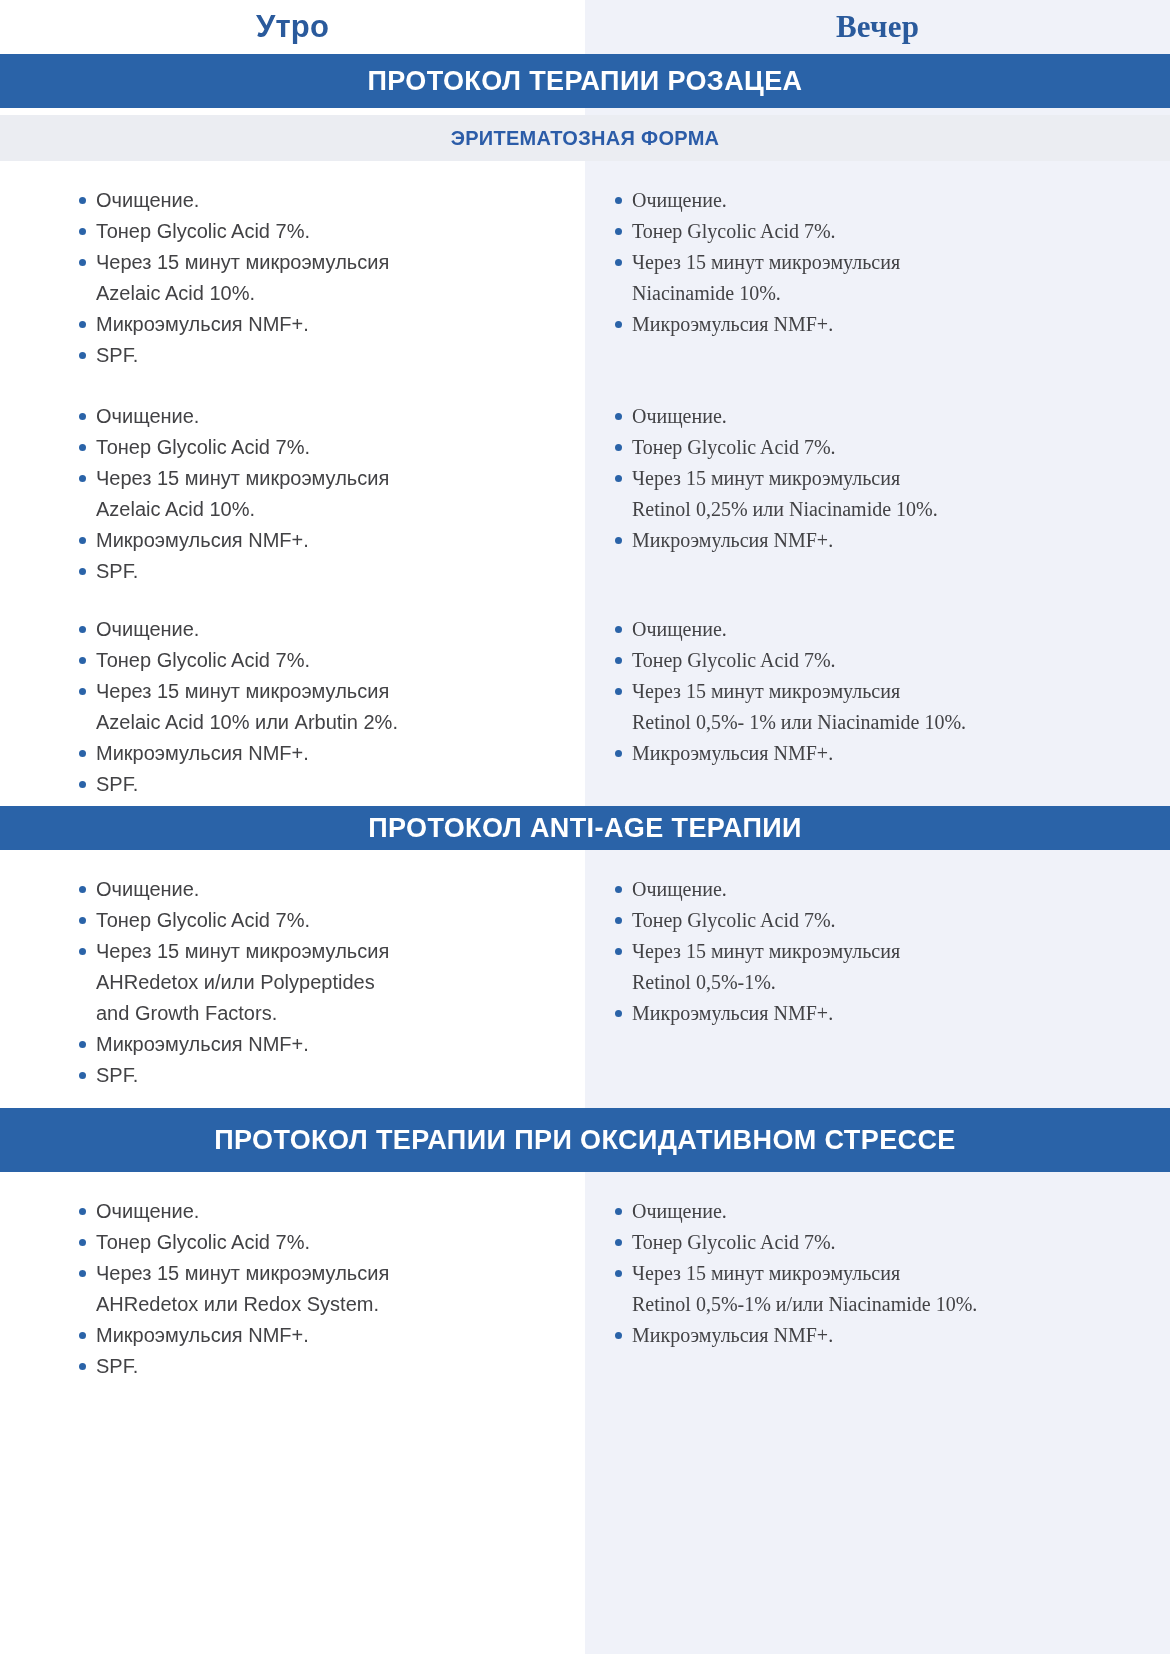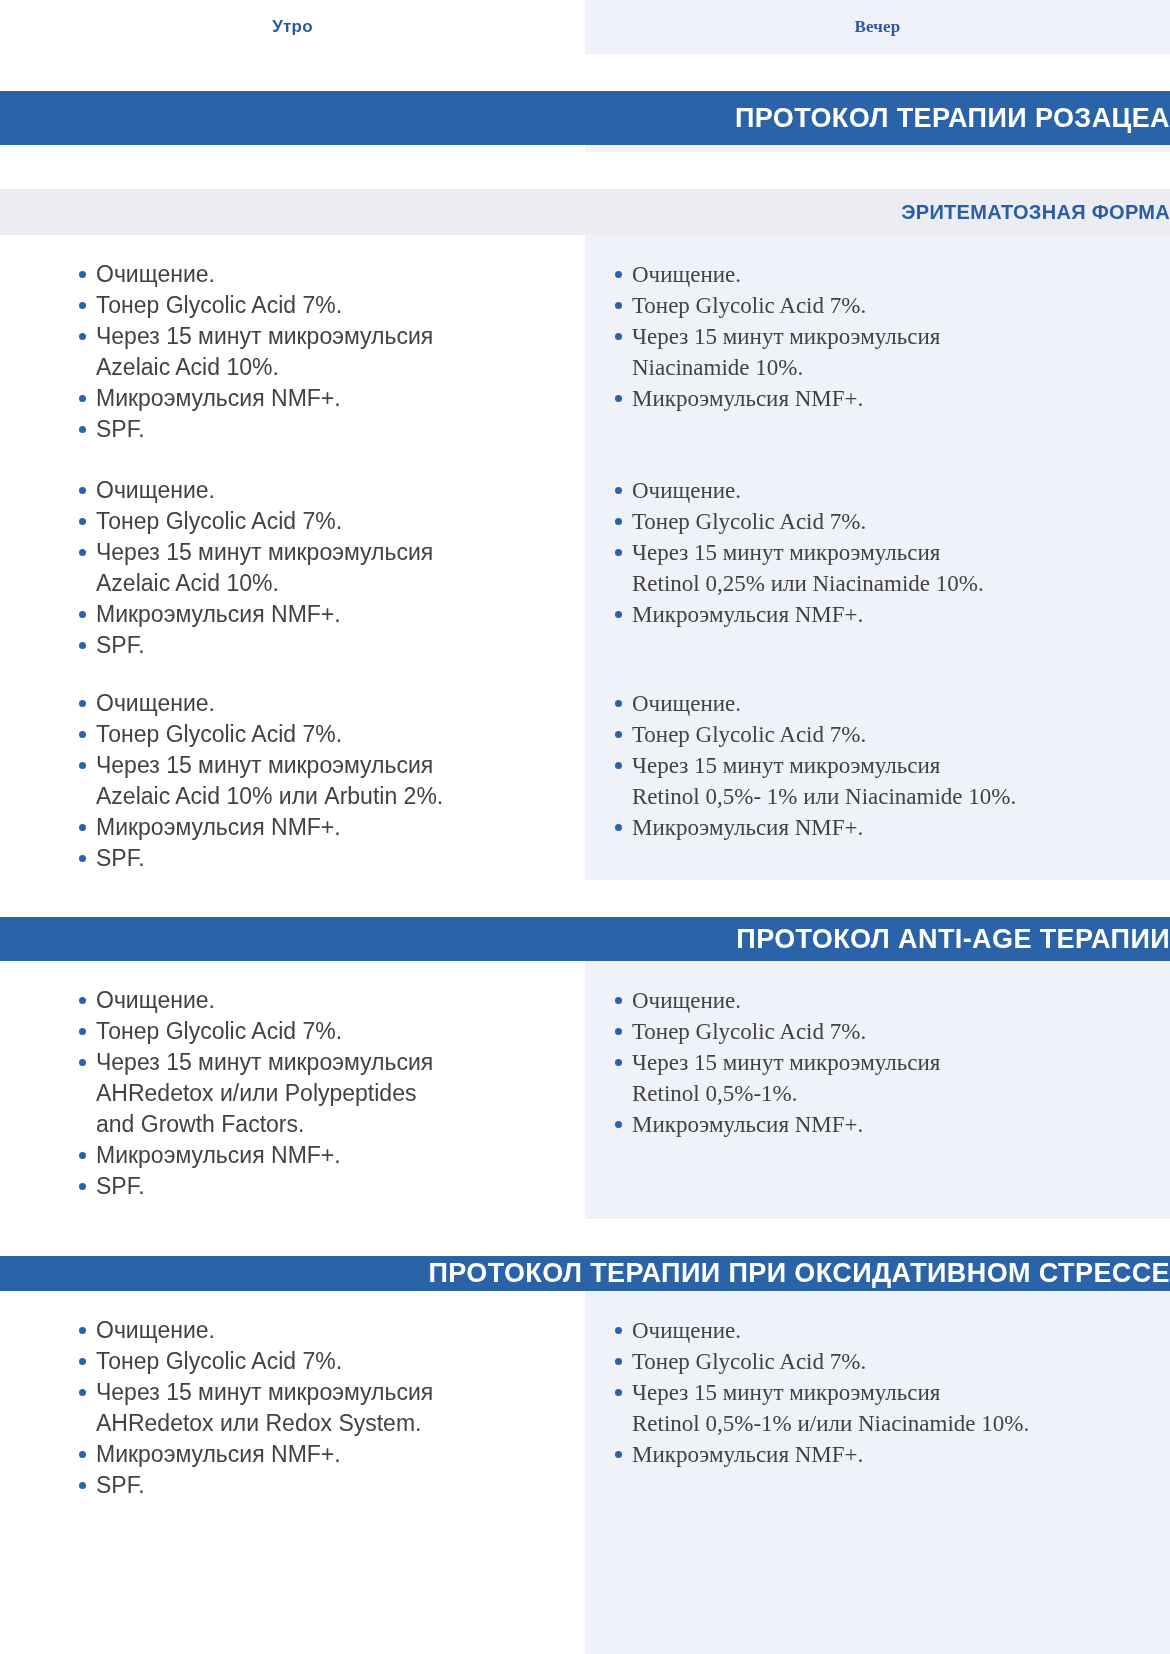--- a/index.html
+++ b/index.html
@@ -20,52 +20,51 @@
     display:flex;flex-direction:column;
     overflow:hidden;
   }
   .cols-row{display:flex;flex:0 0 auto;}
   .cols-row.grow{flex:1 1 auto;}
   .col{flex:1 1 50%;overflow:hidden;}
   .col.morning{background:var(--morning-col-bg);}
   .col.evening{background:var(--evening-col-bg);font-family:Liberation Serif, serif;}
   .header-row .col{display:flex;align-items:center;justify-content:center;}
   .col-title{
-    font-size:17px;font-weight:bold;color:var(--column-header-text);
+    font-size:31px;font-weight:bold;color:var(--column-header-text);
     letter-spacing:.2px;
   }
   .band{
-    flex:0 0 auto;display:flex;align-items:center;justify-content:flex-end;
+    flex:0 0 auto;display:flex;align-items:center;justify-content:center;
     text-align:center;
-    margin-top:37px;
   }
   .band.navy{background:var(--navy-band-bg);}
   .band.navy .band-title{
     color:var(--navy-band-text);font-size:27px;font-weight:bold;letter-spacing:.4px;
   }
   .band.sub{background:var(--subheader-band-bg);}
   .band.sub .band-title{
     color:var(--subheader-text);font-size:20px;font-weight:bold;letter-spacing:.3px;
   }
   ul.protocol-list{
     list-style:none;margin:0;
-    font-size:23px;line-height:31px;color:var(--body-text);
+    font-size:20px;line-height:31px;color:var(--body-text);
   }
   .col.morning ul.protocol-list{padding:24px 18px 0 96px;}
   .col.evening ul.protocol-list{padding:24px 18px 0 47px;}
   ul.protocol-list li{
     position:relative;white-space:pre-line;
   }
   ul.protocol-list li::before{
     content:"";position:absolute;left:-17px;top:12px;
     width:7px;height:7px;border-radius:50%;background:var(--bullet);
   }
   .h54{height:54px}.h7{height:7px}.h46{height:46px}.h216{height:216px}
   .h53{height:53px}.h213{height:213px}.h57{height:57px}.h56{height:44px}
-  .h258{height:258px}.h52{height:35px}
+  .h258{height:258px}.h52{height:64px}
 </style>
 </head>
 <body>
 
 <div id="page">
 
   <div class="cols-row header-row h54">
     <div class="col morning">
       <span class="col-title">Утро</span>
     </div>

